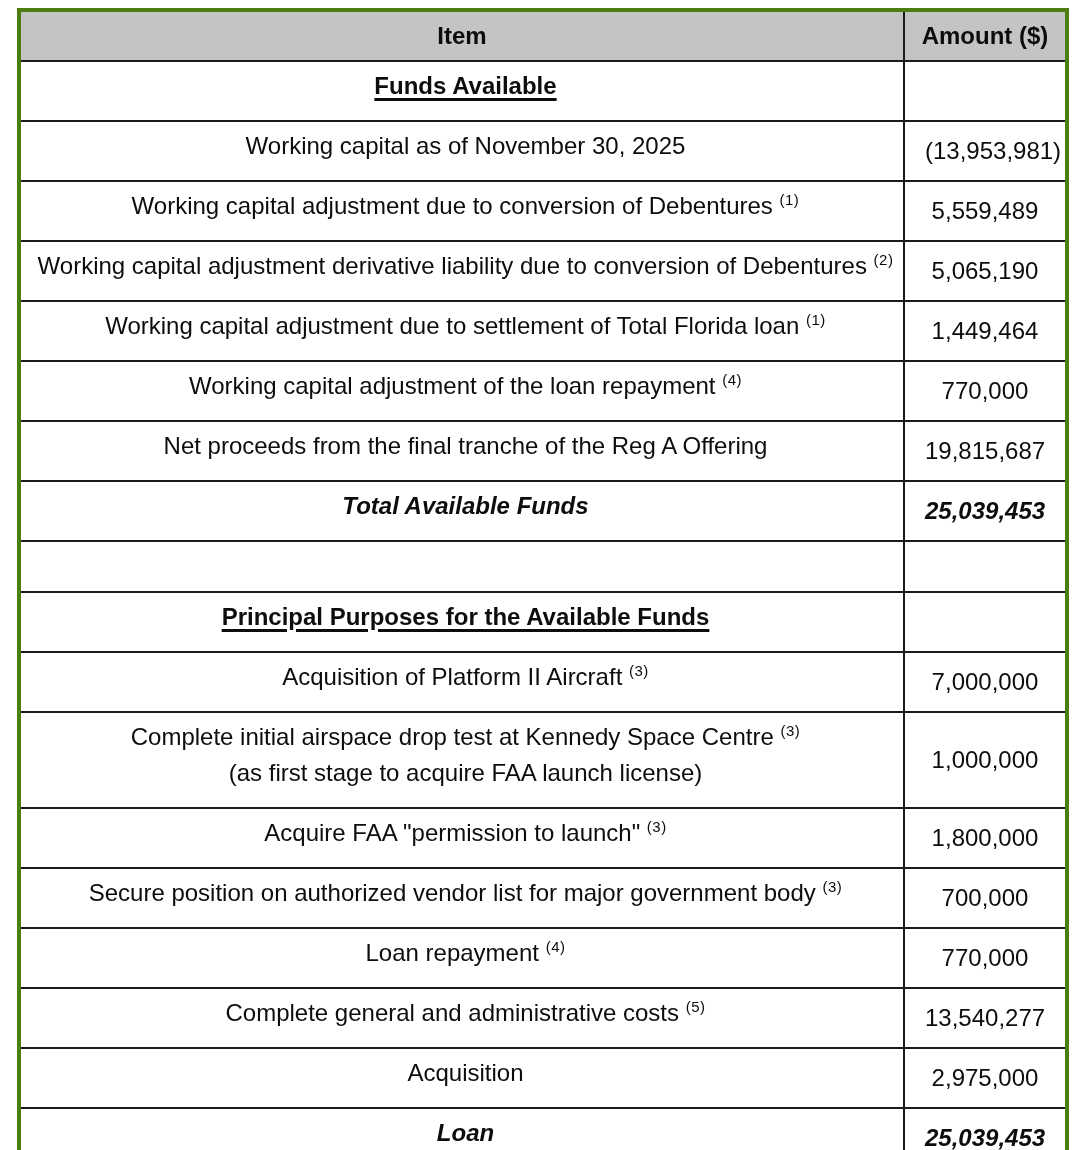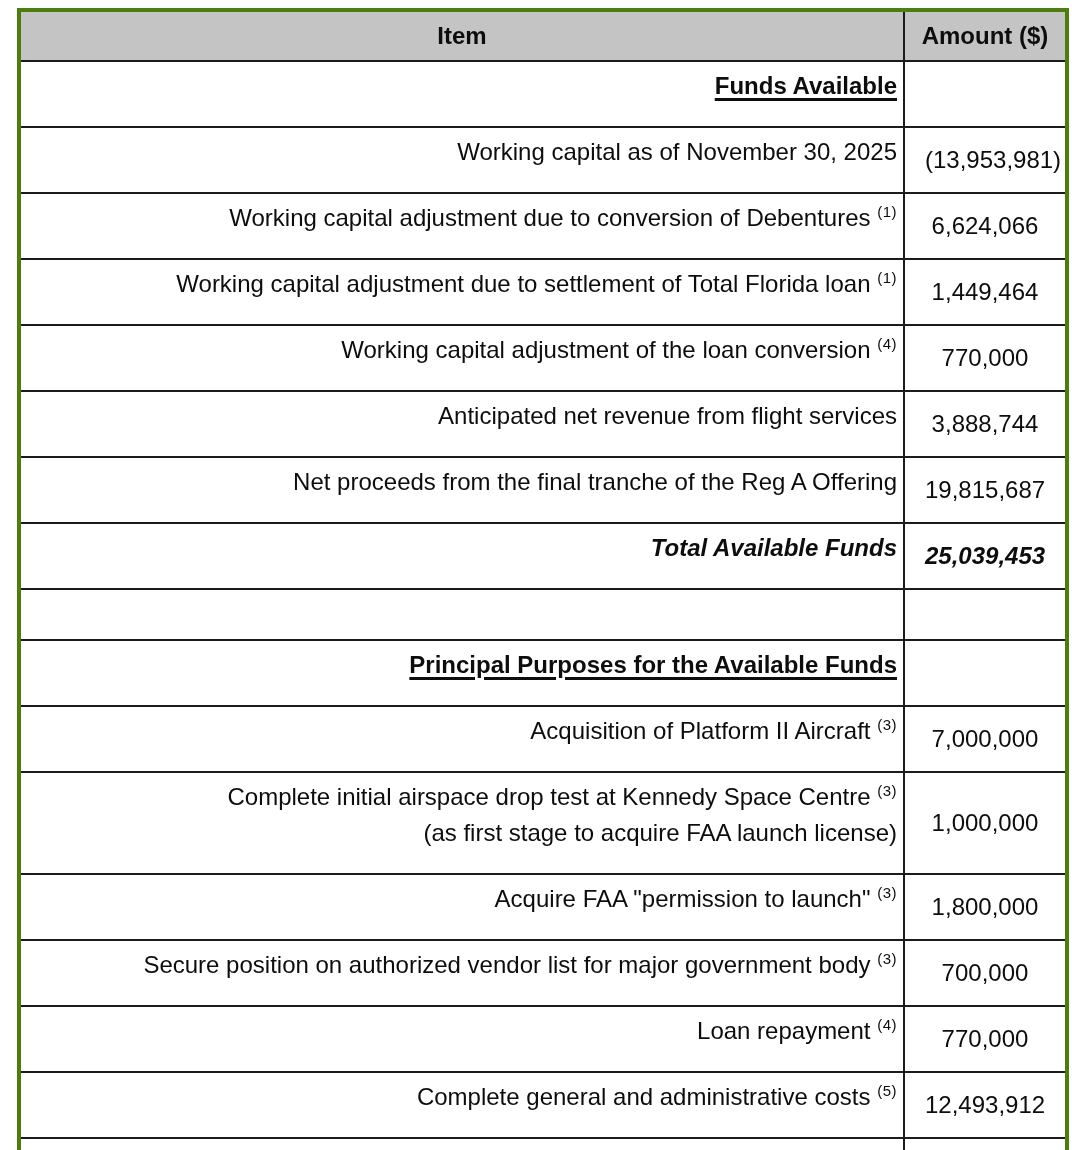--- a/index.html
+++ b/index.html
@@ -25,22 +25,22 @@
     font-size: 24px;
   }
   table.funds th {
     height: 51px;
     background: #c4c4c4;
     font-weight: bold;
     text-align: center;
   }
   td.item-cell {
     height: 51px;
-    text-align: right;
-    padding: 6px 6px 22px 13px;
+    text-align: center;
+    padding: 6px 6px 16px 13px;
     line-height: 1.5;
   }
   td.amount-cell {
     height: 51px;
     text-align: center;
     padding: 6px 20px;
   }
   tr.total td { font-weight: bold; font-style: italic; }
   .section-label {
     font-weight: bold;
@@ -74,33 +74,33 @@
         <tr>
           <td class="item-cell"><span class="section-label">Funds Available</span></td>
           <td class="amount-cell"></td>
         </tr>
         <tr>
           <td class="item-cell"><span>Working capital as of November 30, 2025</span></td>
           <td class="amount-cell">(13,953,981)</td>
         </tr>
         <tr>
           <td class="item-cell"><span>Working capital adjustment due to conversion of Debentures</span> <sup class="fn">(1)</sup></td>
-          <td class="amount-cell">6,624,066</td>
+          <td class="amount-cell">5,559,489</td>
+        </tr>
+        <tr>
+          <td class="item-cell"><span>Working capital adjustment derivative liability due to conversion of Debentures</span> <sup class="fn">(2)</sup></td>
+          <td class="amount-cell">5,065,190</td>
         </tr>
         <tr>
           <td class="item-cell"><span>Working capital adjustment due to settlement of Total Florida loan</span> <sup class="fn">(1)</sup></td>
           <td class="amount-cell">1,449,464</td>
         </tr>
         <tr>
-          <td class="item-cell"><span>Working capital adjustment of the loan conversion</span> <sup class="fn">(4)</sup></td>
+          <td class="item-cell"><span>Working capital adjustment of the loan repayment</span> <sup class="fn">(4)</sup></td>
           <td class="amount-cell">770,000</td>
-        </tr>
-        <tr>
-          <td class="item-cell"><span>Anticipated net revenue from flight services</span></td>
-          <td class="amount-cell">3,888,744</td>
         </tr>
         <tr>
           <td class="item-cell"><span>Net proceeds from the final tranche of the Reg A Offering</span></td>
           <td class="amount-cell">19,815,687</td>
         </tr>
         <tr class="total">
           <td class="item-cell"><span>Total Available Funds</span></td>
           <td class="amount-cell">25,039,453</td>
         </tr>
         <tr>
@@ -126,21 +126,21 @@
         <tr>
           <td class="item-cell"><span>Secure position on authorized vendor list for major government body</span> <sup class="fn">(3)</sup></td>
           <td class="amount-cell">700,000</td>
         </tr>
         <tr>
           <td class="item-cell"><span>Loan repayment</span> <sup class="fn">(4)</sup></td>
           <td class="amount-cell">770,000</td>
         </tr>
         <tr>
           <td class="item-cell"><span>Complete general and administrative costs</span> <sup class="fn">(5)</sup></td>
-          <td class="amount-cell">12,493,912</td>
+          <td class="amount-cell">13,540,277</td>
         </tr>
         <tr>
           <td class="item-cell"><span>Acquisition</span></td>
           <td class="amount-cell">2,975,000</td>
         </tr>
         <tr class="total">
           <td class="item-cell"><span>Loan</span></td>
           <td class="amount-cell">25,039,453</td>
         </tr>
       </tbody>

